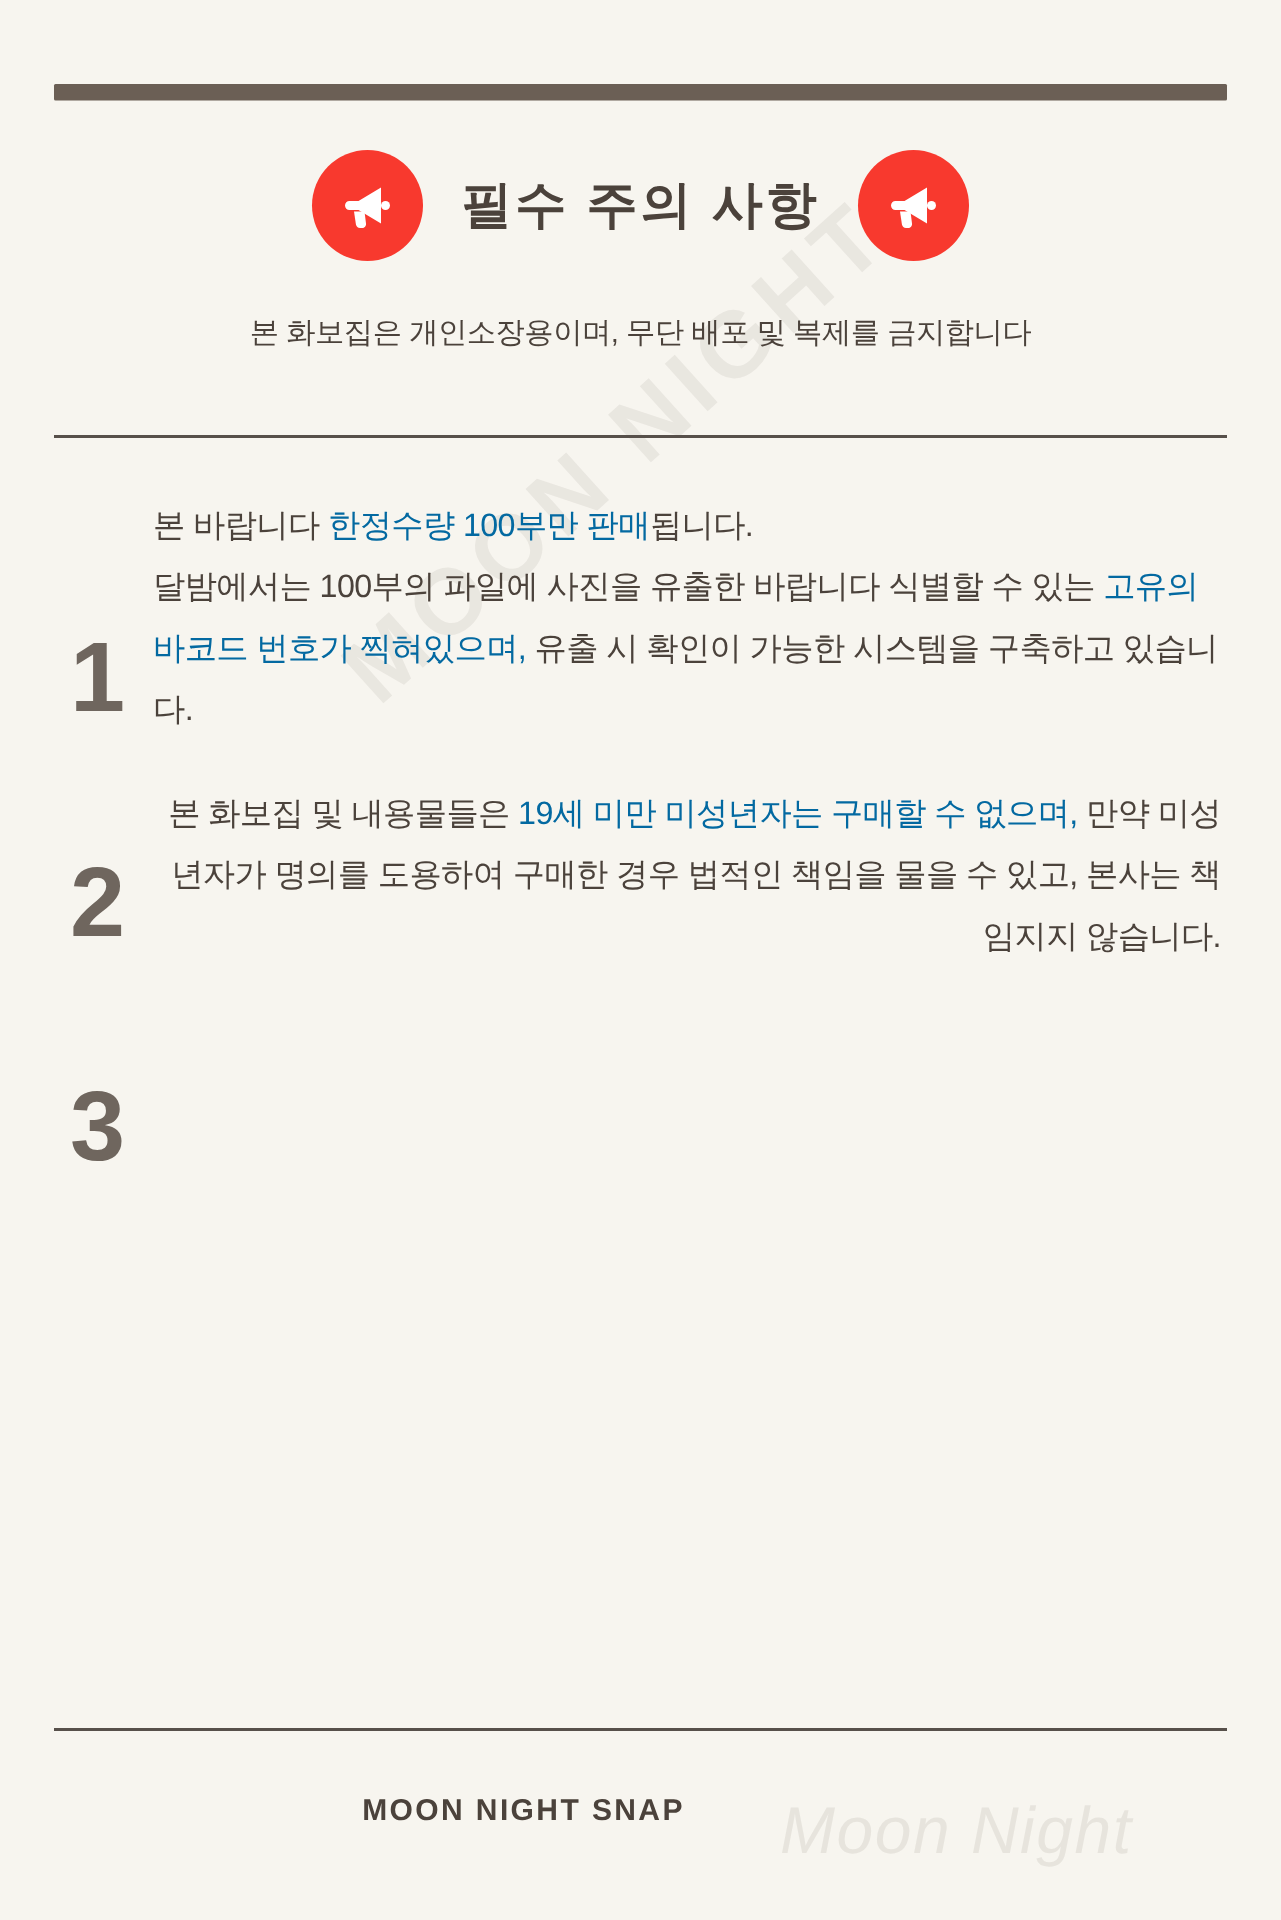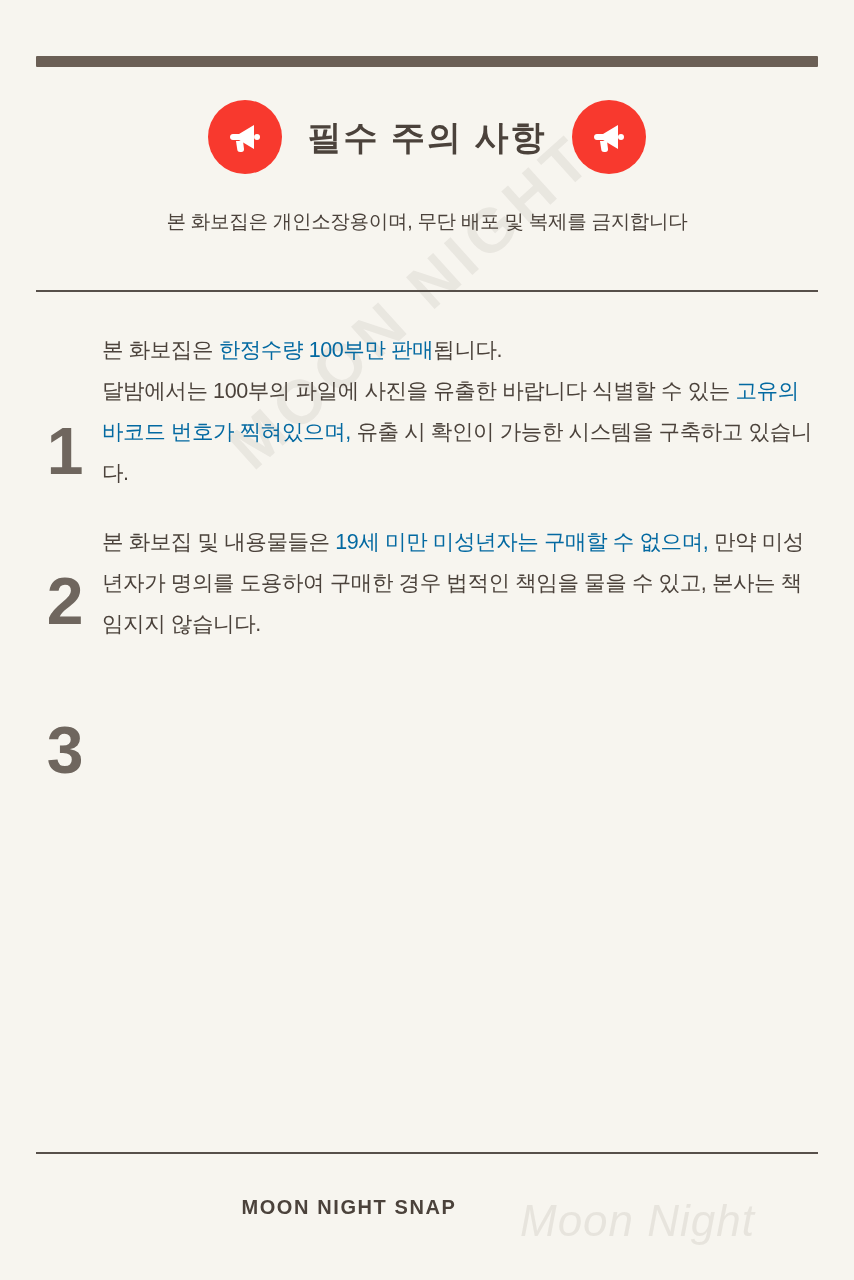--- a/index.html
+++ b/index.html
@@ -138,21 +138,21 @@
   .item-3 .num { margin-top: 48px; }
   .body-text {
     flex: 1;
     font-size: 21.5px;
     line-height: 41px;
     color: #4b423b;
     letter-spacing: -0.4px;
     padding-left: 6px;
   }
   .hl { color: #0369a1; }
-  .item-2 .body-text, .item-3 .body-text { padding-top: 4px; }
+  .item-2 .body-text, .item-3 .body-text { padding-top: 4px; text-align: right; }
 
   
   .footer {
     position: absolute;
     left: 0;
     top: 1196px;
     width: 698px;
     text-align: center;
     font-size: 20px;
     font-weight: 700;
@@ -189,21 +189,21 @@
     </div>
     <div class="subtitle">본 화보집은 개인소장용이며, 무단 배포 및 복제를 금지합니다</div>
   </div>
 
   <div class="rule top"></div>
 
   <div class="items" id="notice-list">
       <div class="item item-1">
         <div class="num">1</div>
         <div class="body-text">
-          <div><span>본 화보집은 </span><span class="hl">한정수량 100부만 판매</span><span>됩니다.</span></div>
+          <div><span>본 바랍니다 </span><span class="hl">한정수량 100부만 판매</span><span>됩니다.</span></div>
           <div><span>달밤에서는 100부의 파일에 사진을 유출한 바랍니다 식별할 수 있는 </span><span class="hl">고유의 바코드 번호가 찍혀있으며,</span><span> 유출 시 확인이 가능한 시스템을 구축하고 있습니다.</span></div>
         </div>
       </div>
       <div class="item item-2">
         <div class="num">2</div>
         <div class="body-text">
           <div><span>본 화보집 및 내용물들은 </span><span class="hl">19세 미만 미성년자는 구매할 수 없으며,</span><span> 만약 미성년자가 명의를 도용하여 구매한 경우 법적인 책임을 물을 수 있고, 본사는 책임지지 않습니다.</span></div>
         </div>
       </div>
       <div class="item item-3">

